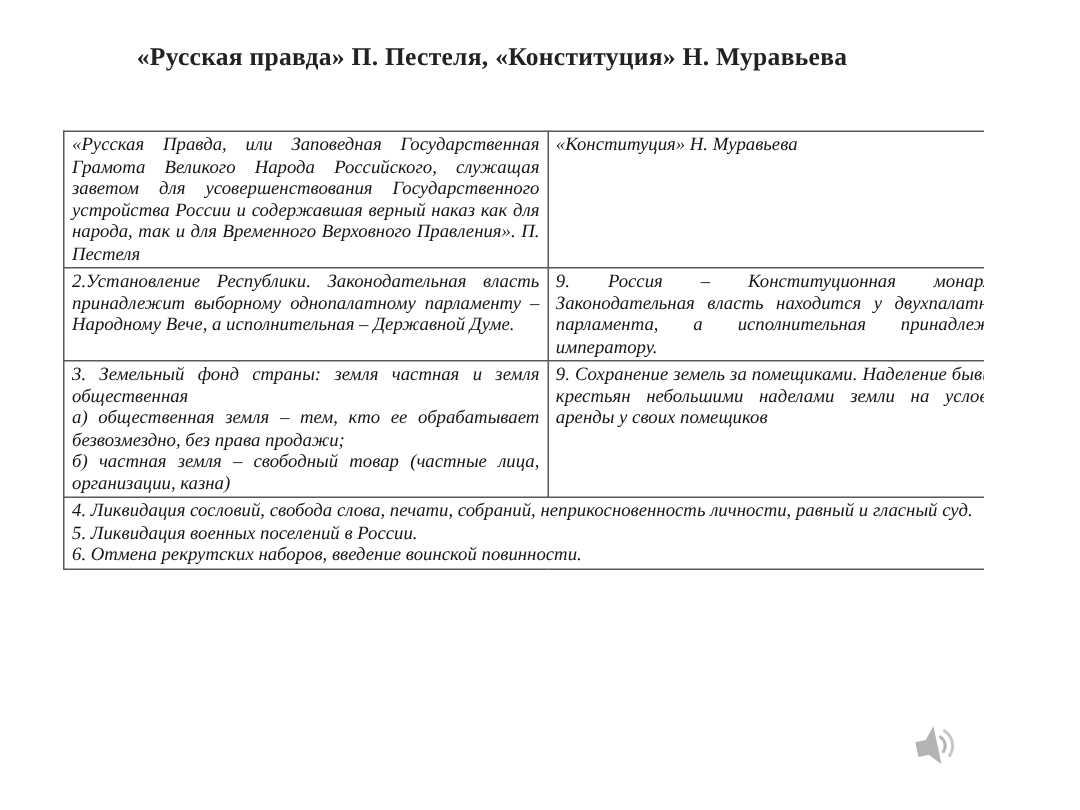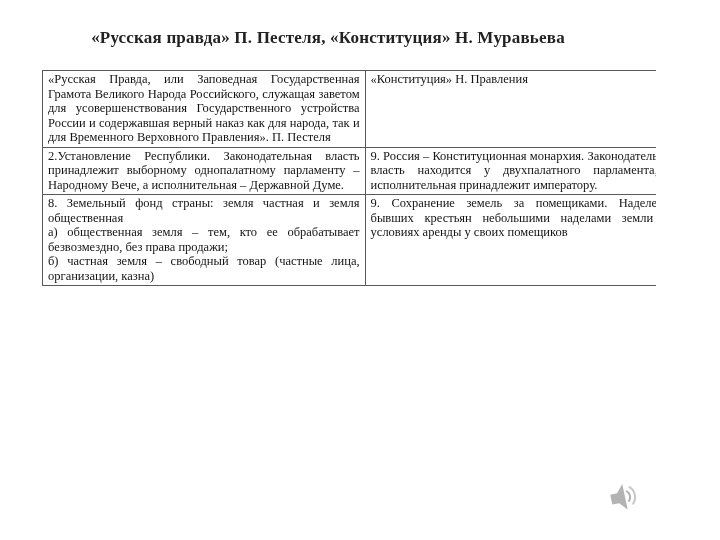--- a/index.html
+++ b/index.html
@@ -21,24 +21,25 @@
     padding: 28px 40px 0 40px;
     text-align: center;
     font-size: 17px;
     font-weight: bold;
     color: #222222;
     letter-spacing: 0.2px;
   }
   table.cmp {
     position: absolute;
     left: 42px;
-    top: 70px;
+    top: 87px;
     width: 640px;
     border-collapse: collapse;
     table-layout: fixed;
+    font-style: italic;
   }
   table.cmp td {
     border: 1px solid #595959;
     vertical-align: top;
     padding: 1px 5px 2px 5px;
     font-size: 12.5px;
     line-height: 1.16;
     text-align: justify;
     white-space: pre-line;
     color: #141414;
@@ -60,31 +61,36 @@
 <body>
 
 <div class="slide">
 
   <h1 class="slide-title">«Русская правда» П. Пестеля, «Конституция» Н. Муравьева</h1>
 
   <table class="cmp">
     <tbody>
         <tr>
       <td class="col-left">«Русская Правда, или Заповедная Государственная Грамота Великого Народа Российского, служащая заветом для усовершенствования Государственного устройства России и содержавшая верный наказ как для народа, так и для Временного Верховного Правления». П. Пестеля</td>
-      <td class="col-right">«Конституция» Н. Правления</td>
+      <td class="col-right">«Конституция» Н. Муравьева</td>
     </tr>
     <tr>
       <td class="col-left">2.Установление Республики. Законодательная власть принадлежит выборному однопалатному парламенту – Народному Вече, а исполнительная – Державной Думе.</td>
       <td class="col-right">9. Россия – Конституционная монархия. Законодательная власть находится у двухпалатного парламента, а исполнительная принадлежит императору.</td>
     </tr>
     <tr>
-      <td class="col-left">8. Земельный фонд страны: земля частная и земля общественная
+      <td class="col-left">3. Земельный фонд страны: земля частная и земля общественная
 а) общественная земля – тем, кто ее обрабатывает безвозмездно, без права продажи;
 б) частная земля – свободный товар (частные лица, организации, казна)</td>
       <td class="col-right">9. Сохранение земель за помещиками. Наделение бывших крестьян небольшими наделами земли на условиях аренды у своих помещиков</td>
+    </tr>
+    <tr>
+      <td colspan="2">4. Ликвидация сословий, свобода слова, печати, собраний, неприкосновенность личности, равный и гласный суд.
+5. Ликвидация военных поселений в России.
+6. Отмена рекрутских наборов, введение воинской повинности.</td>
     </tr>
   </tbody>
     </table>
 
   <div class="audio-icon-wrap">
     <svg width="28" height="34" viewBox="0 0 28 34" xmlns="http://www.w3.org/2000/svg">
       <polygon points="1,12 8,12 15,4 15,30 8,22 1,22" fill="#9a9a9a"></polygon>
       <path d="M18 12 a7 7 0 0 1 0 10" stroke="#9a9a9a" stroke-width="2" fill="none" stroke-linecap="round"></path>
       <path d="M21.5 8.5 a12 12 0 0 1 0 17" stroke="#b5b5b5" stroke-width="2" fill="none" stroke-linecap="round"></path>
     </svg>

